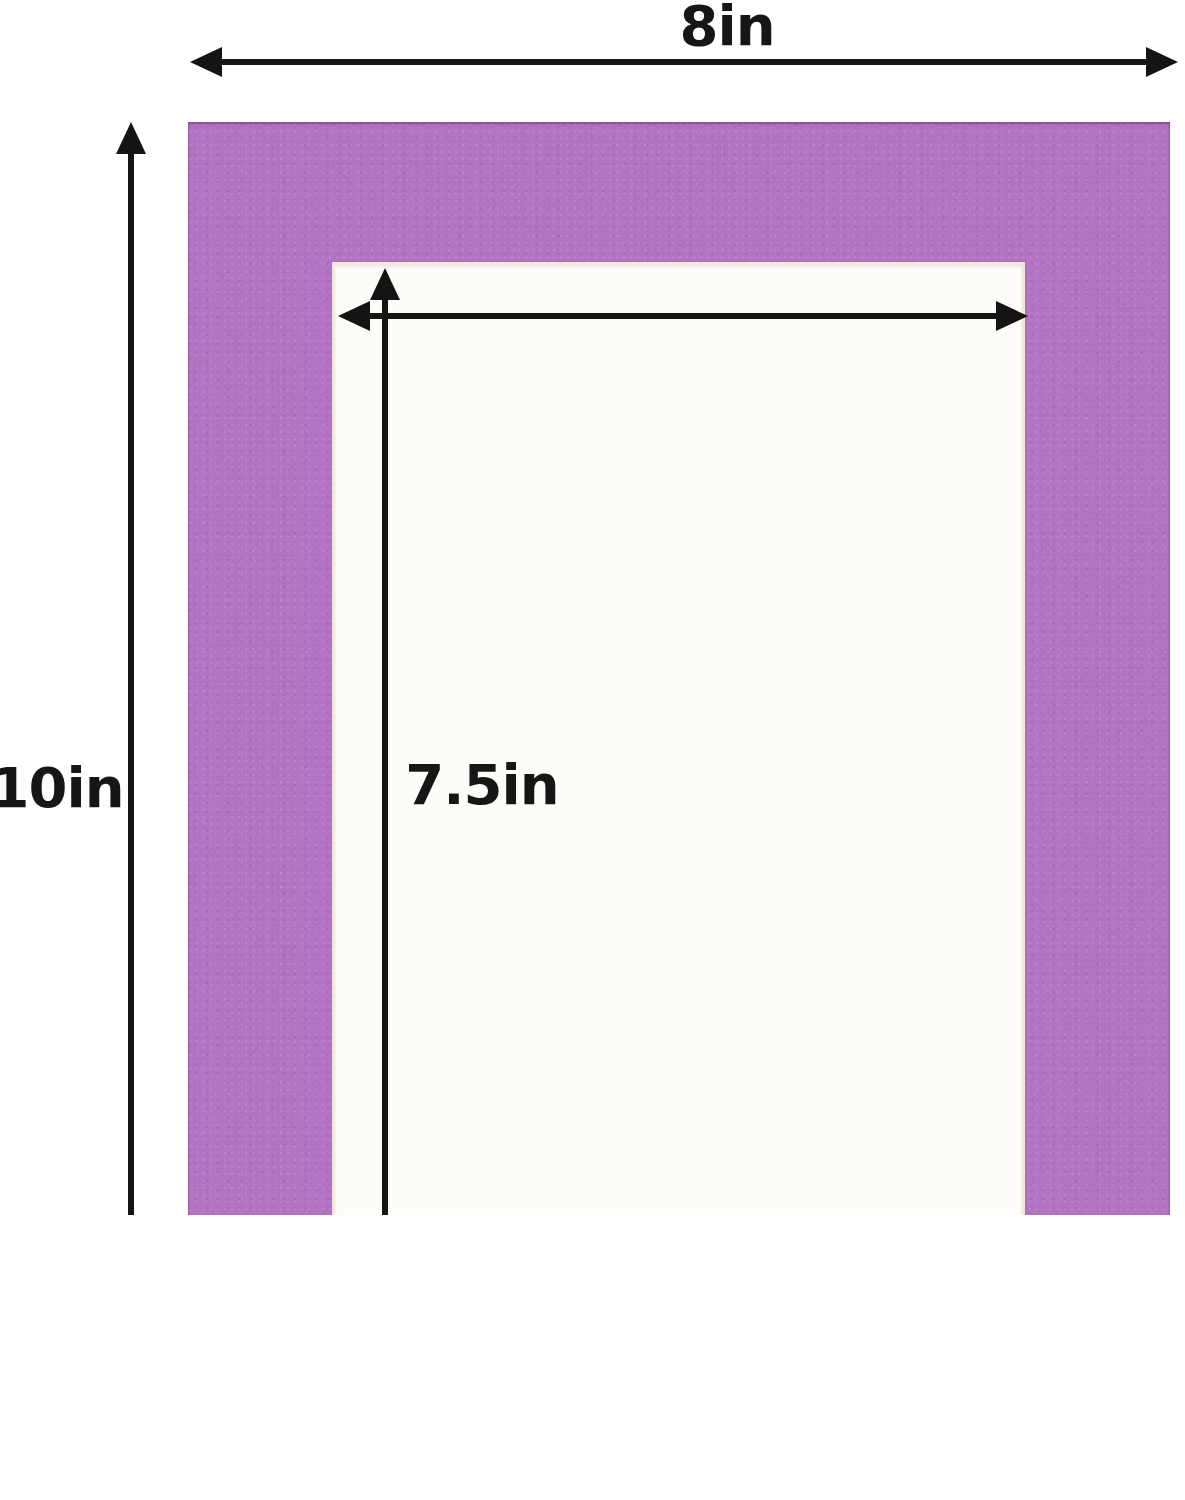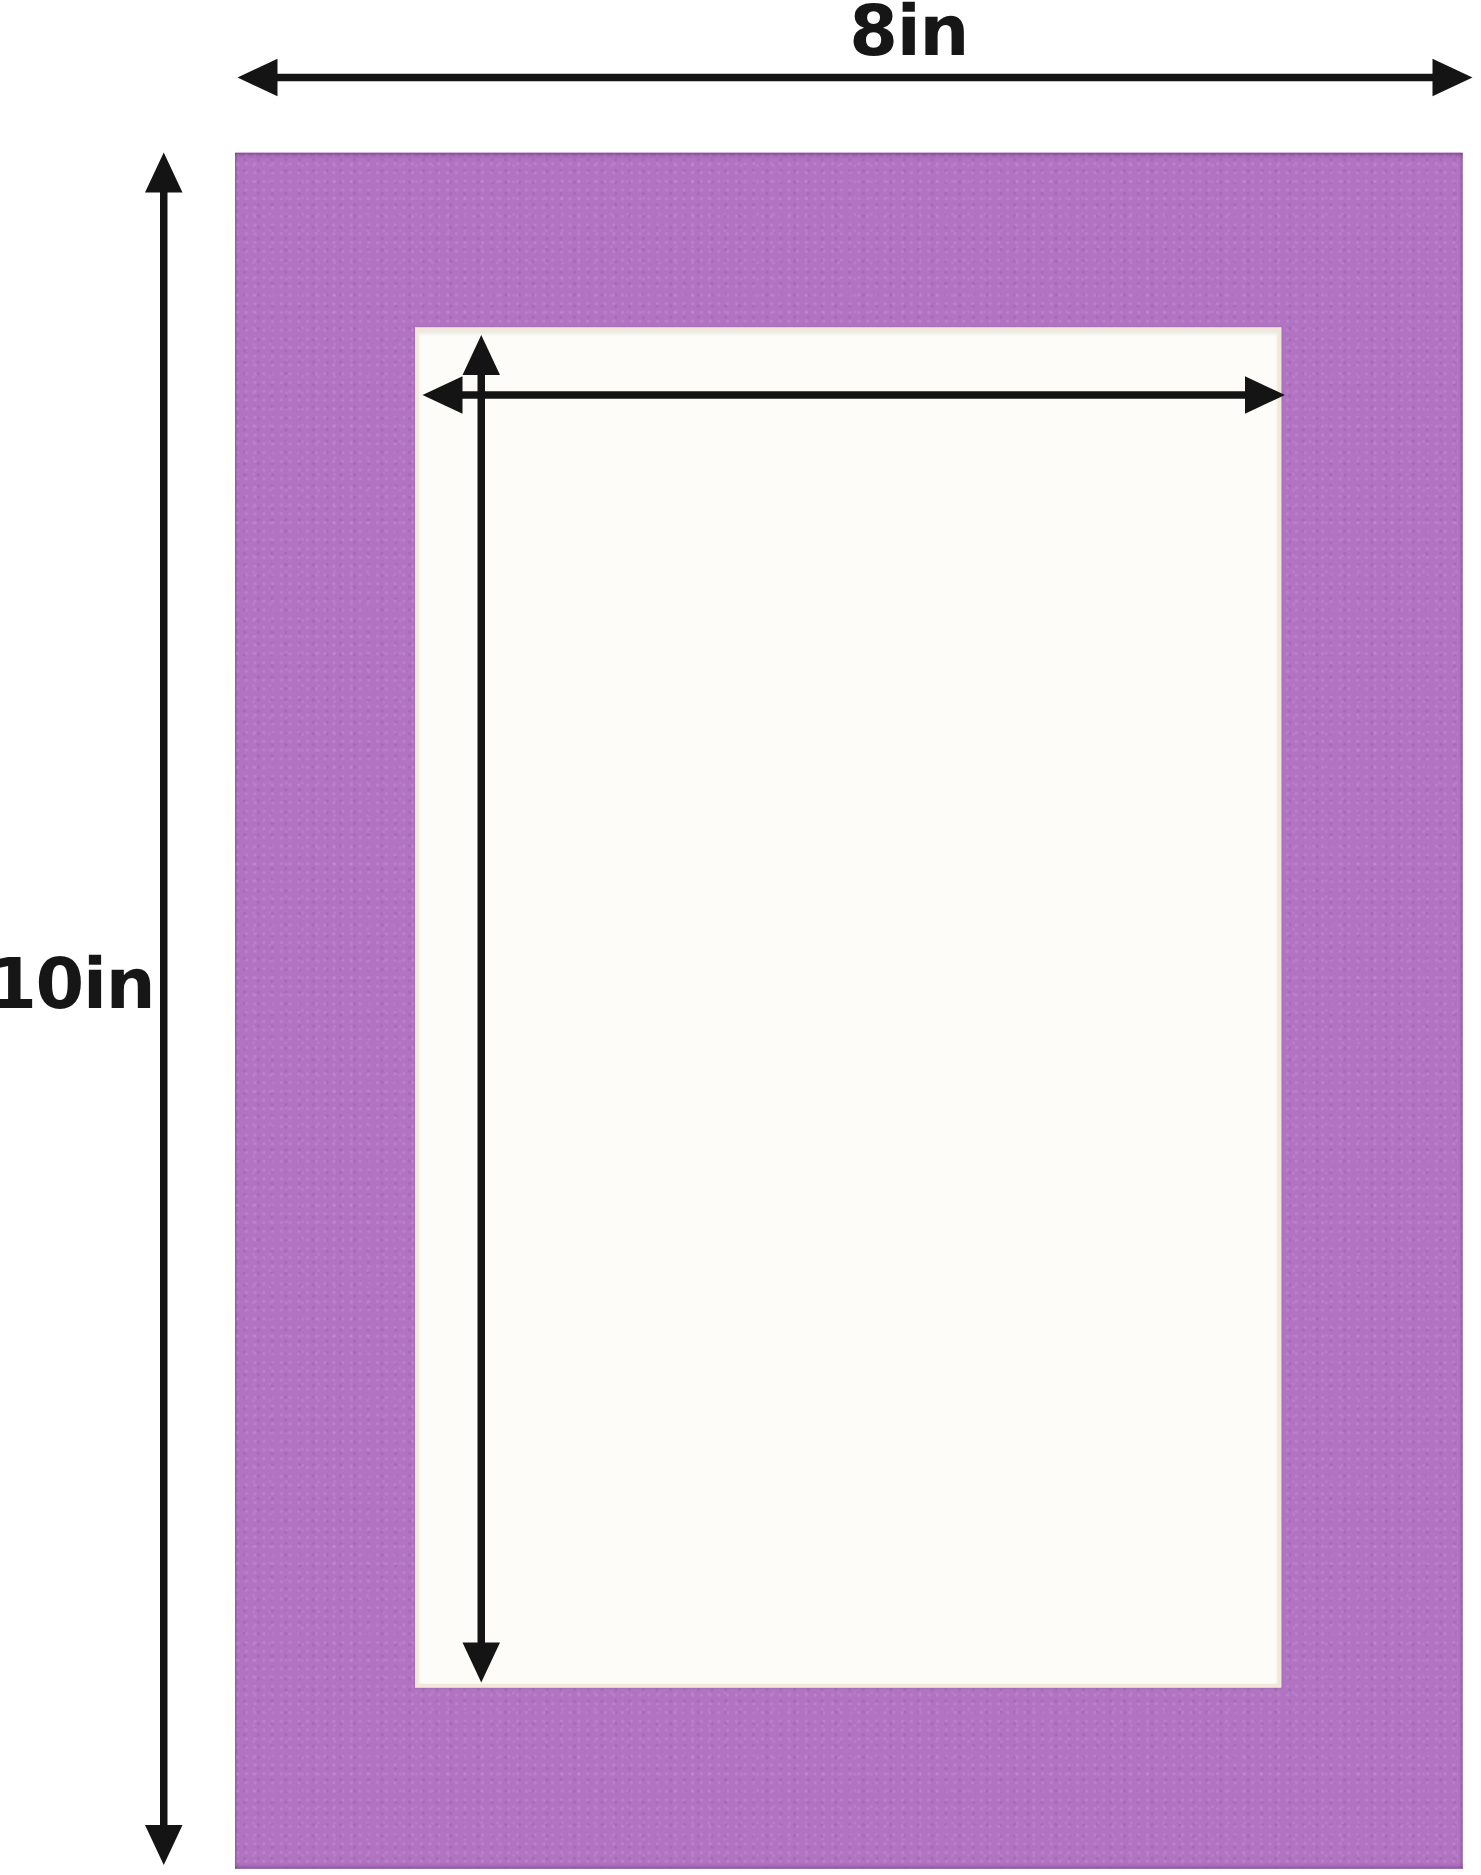--- a/index.html
+++ b/index.html
@@ -5,21 +5,21 @@
   html, body {
     margin: 0;
     padding: 0;
     background: #ffffff;
     font-family: "DejaVu Sans", "Liberation Sans", sans-serif;
   }
 
   .canvas {
     position: relative;
     width: 1185px;
-    height: 1500px;
+    height: 1215px;
     background: #ffffff;
     overflow: hidden;
   }
 
   
   .mat {
     position: absolute;
     left: 188px;
     top: 122px;
     width: 982px;
@@ -161,14 +161,15 @@
     <div class="head-up"></div>
     <div class="shaft"></div>
     <div class="head-down"></div>
   </div>
 
   <div class="dim-label label-outer-width">8in</div>
 
   <div class="dim-label label-outer-height">10in</div>
 
 
+  <div class="dim-label label-open-height">7.5in</div>
 
 </div>
 
 </body></html>

